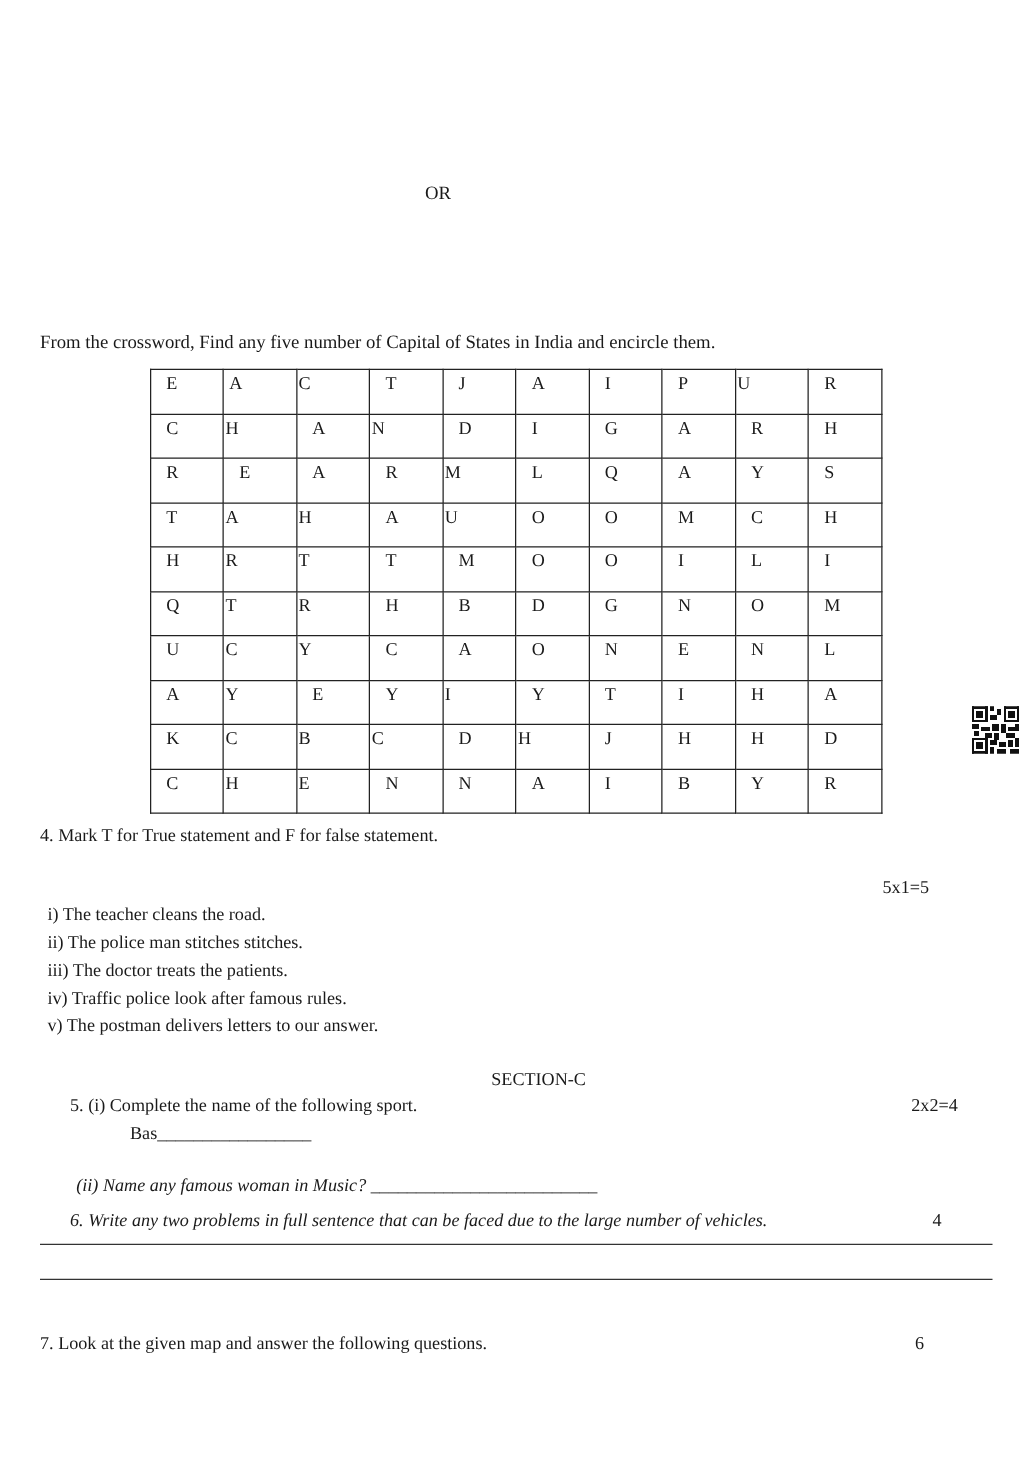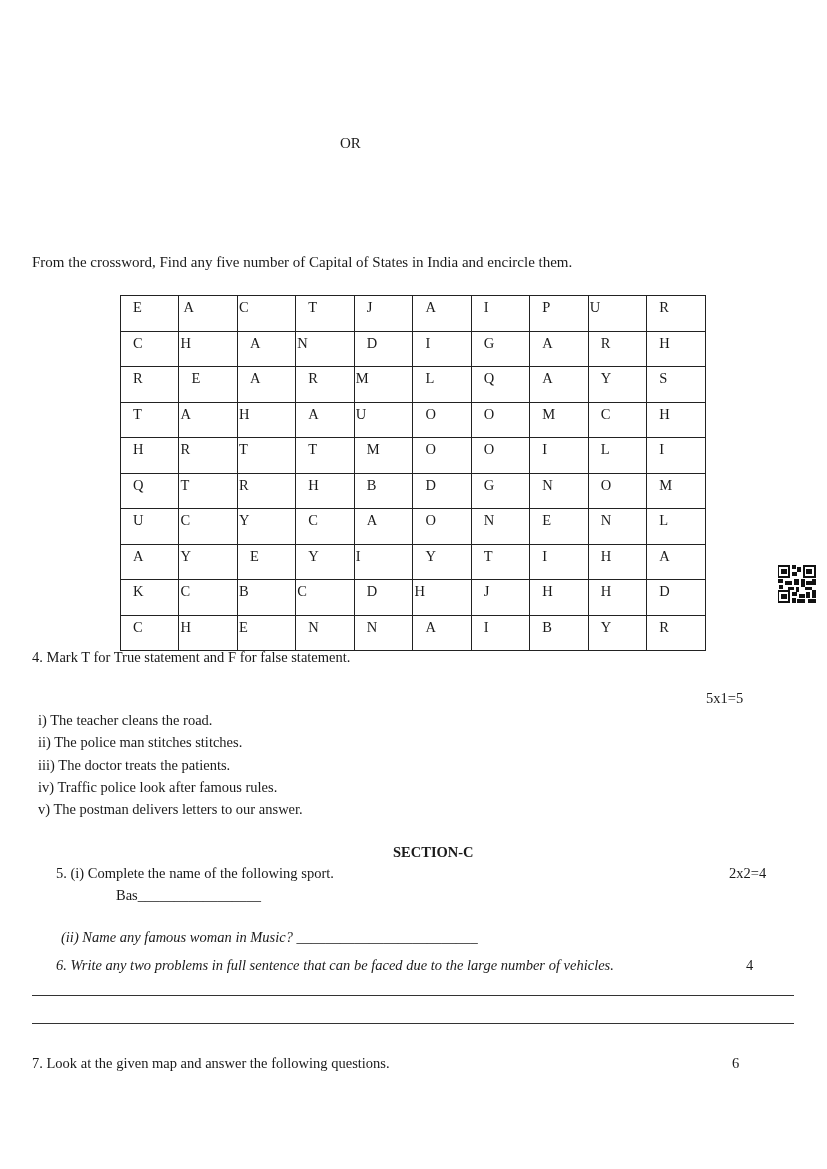--- a/index.html
+++ b/index.html
@@ -1,21 +1,21 @@
 <!DOCTYPE html>
 <html><head>
   <meta charset="utf-8">
   <style>
     html, body { margin: 0; padding: 0; background: #ffffff; }
     body {
       width: 827px; height: 1169px; position: relative; overflow: hidden;
       font-family: "Liberation Serif", "DejaVu Serif", serif;
       color: #1a1a1a;
     }
-    .abs { position: absolute; white-space: nowrap; }
+    .abs { position: absolute; white-space: nowrap; margin-top: 12px; }
     .t15 { font-size: 15px; line-height: 18px; }
     .t14 { font-size: 14.5px; line-height: 18px; }
 
     #or-label { left: 340px; top: 134px; }
     #instruction { left: 32px; top: 253px; }
 
     table.grid {
       position: absolute; left: 120px; top: 295px;
       border-collapse: collapse;
       width: 586px; height: 345px;
@@ -27,24 +27,24 @@
       padding: 0;
       font-size: 14.5px;
       line-height: 16px;
     }
     table.grid td span { display: inline-block; padding-top: 3px; }
 
     #q4-title { left: 32px; top: 648px; }
     #q4-marks { left: 706px; top: 689px; }
     .q4-item { left: 38px; }
 
-    #section-c { left: 393px; top: 843px; font-weight: bold; }
+    #section-c { left: 393px; top: 843px; font-weight: normal; }
     #q5-title { left: 56px; top: 864px; }
     #q5-marks { left: 729px; top: 864px; }
-    #q5-blank { left: 116px; top: 886px; }
+    #q5-blank { left: 104px; top: 886px; }
     #q5-ii { left: 61px; top: 928px; font-style: italic; }
     #q6 { left: 56px; top: 956px; font-style: italic; }
     #q6-marks { left: 746px; top: 956px; }
     .answer-line {
       position: absolute; left: 32px; width: 762px; height: 0;
       border-top: 1px solid #333;
     }
     #q7 { left: 32px; top: 1054px; }
     #q7-marks { left: 732px; top: 1054px; }
 

